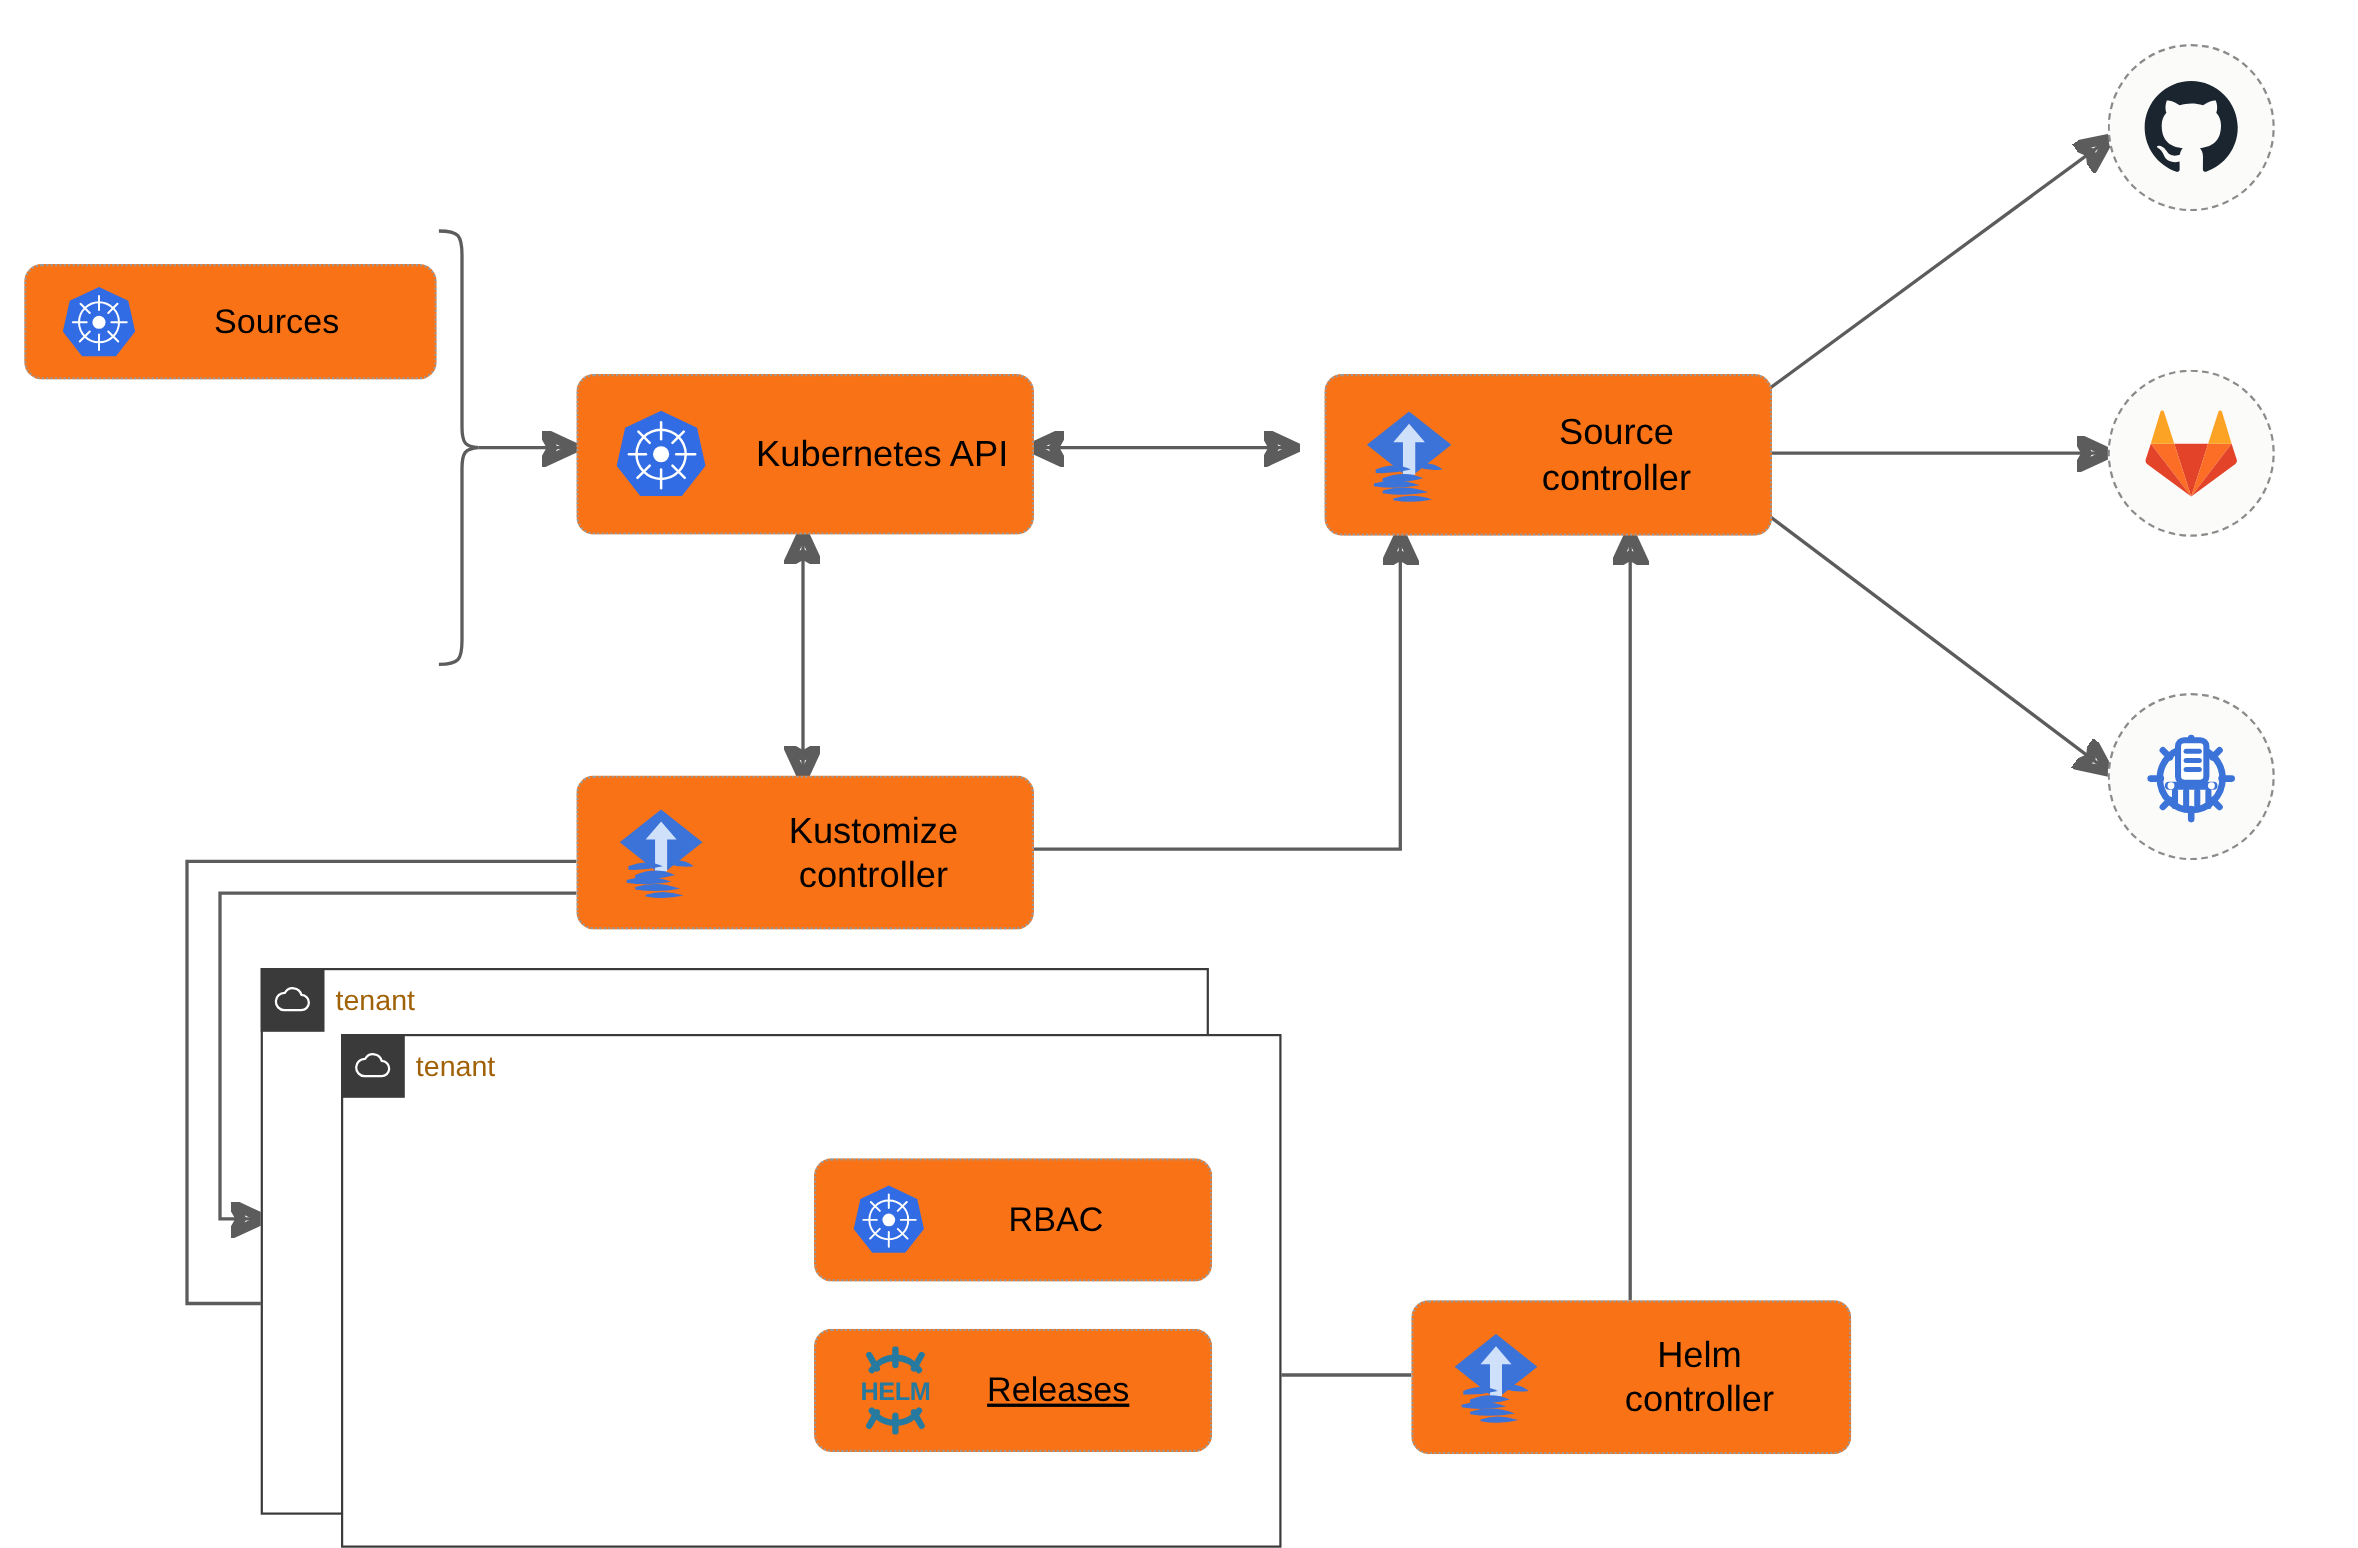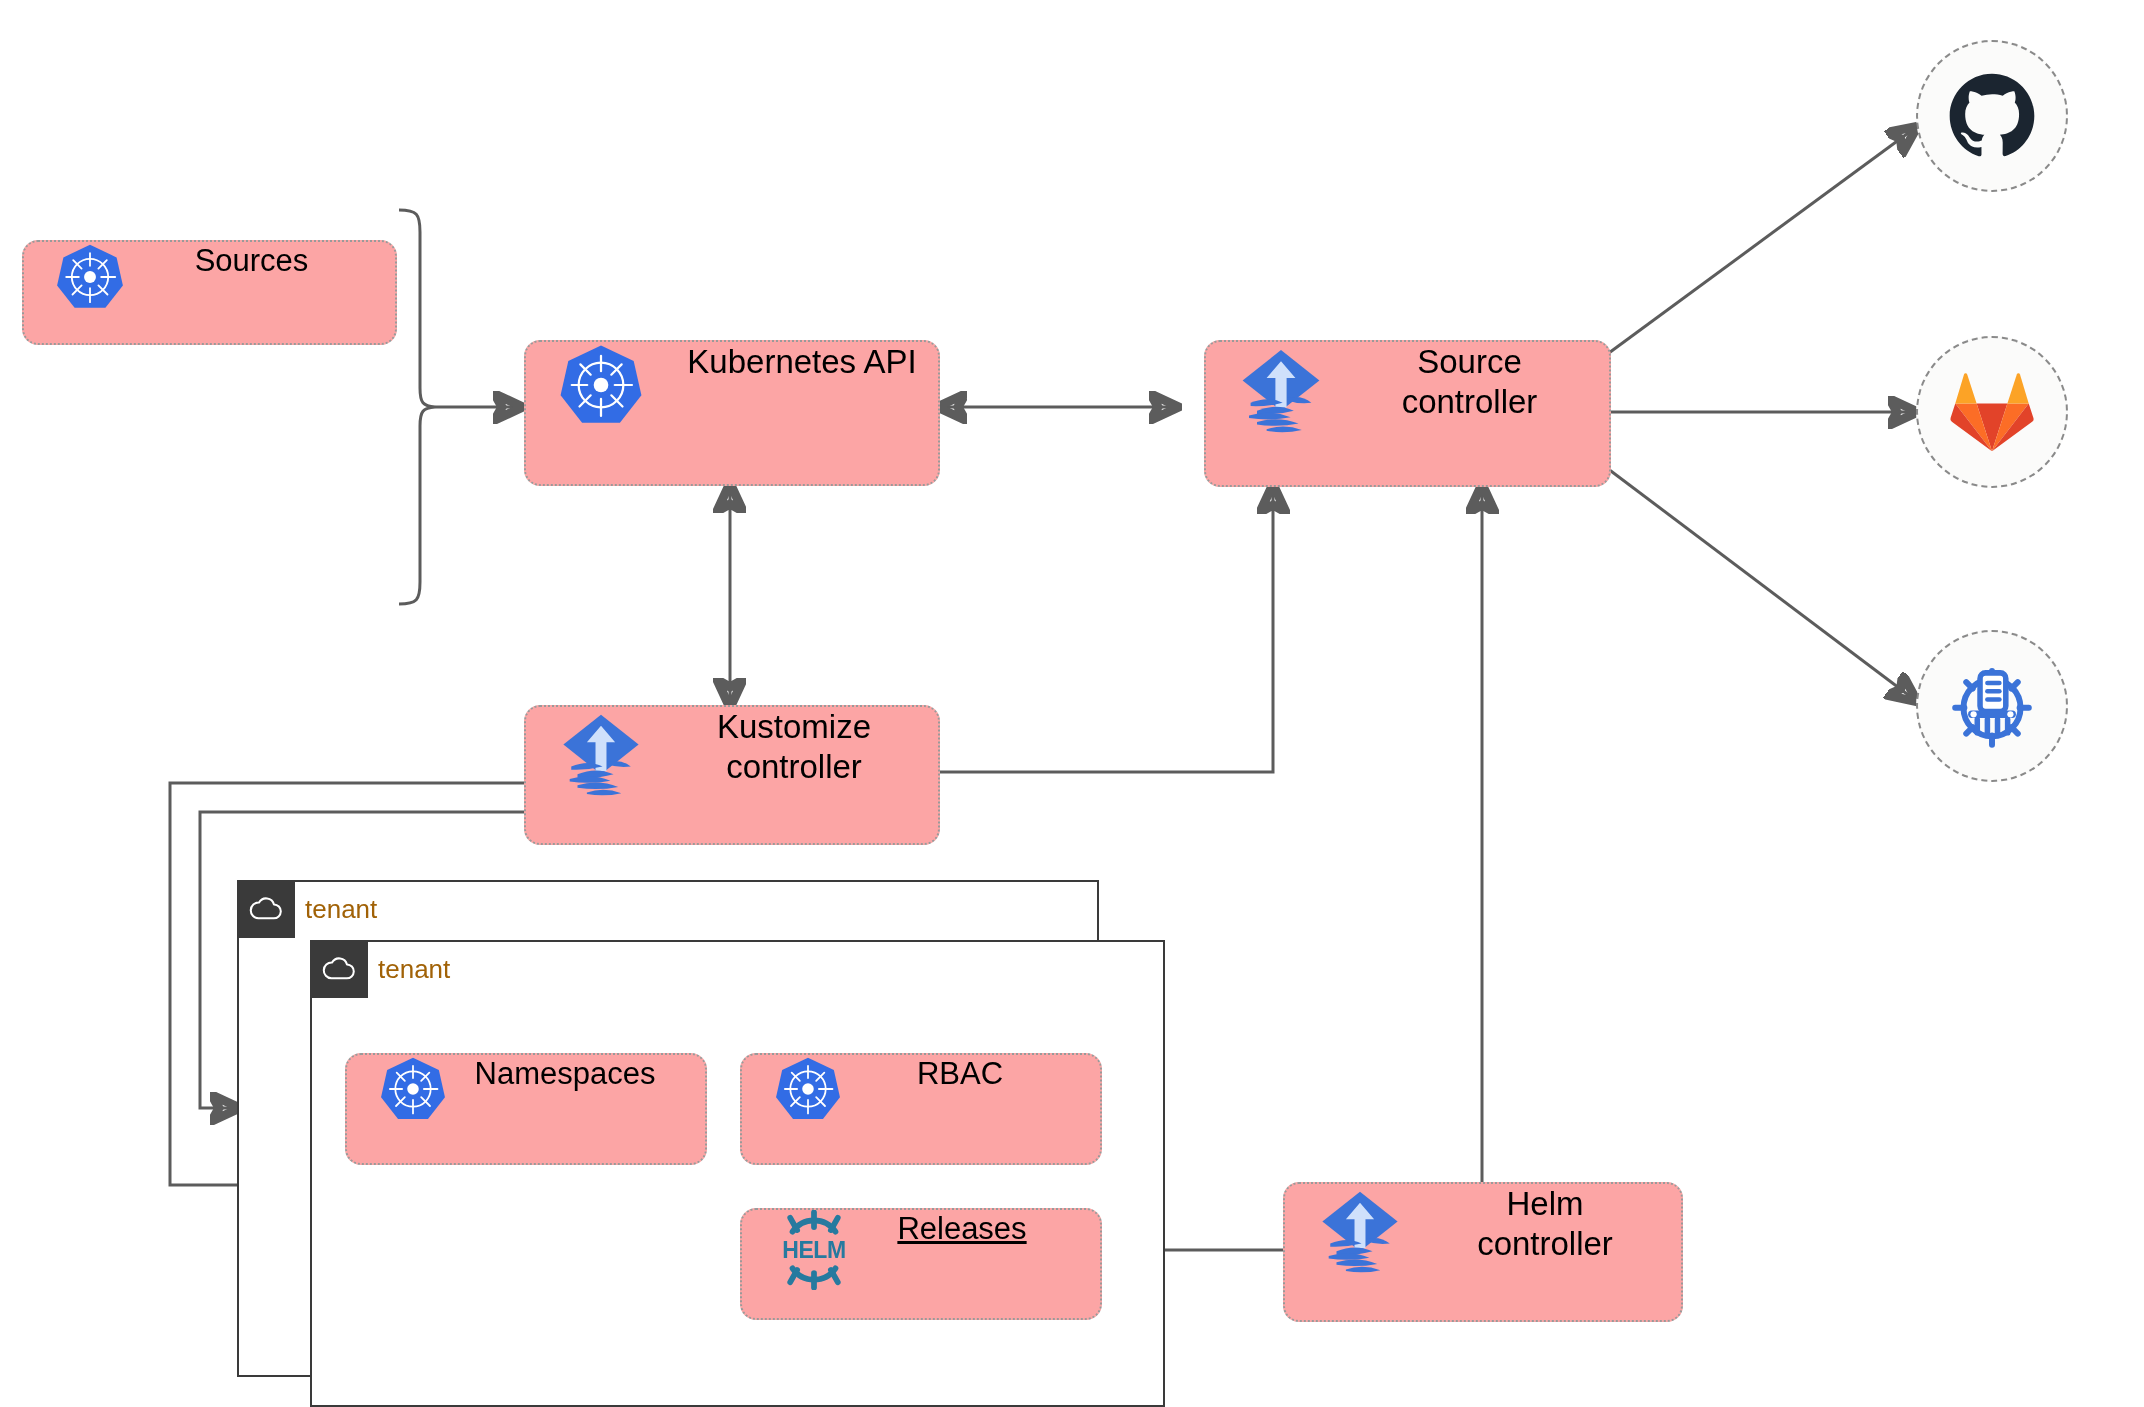--- a/index.html
+++ b/index.html
@@ -7,26 +7,26 @@
   body{
     font-family:"Liberation Sans", sans-serif;
     width:2144px;height:1407px;position:relative;overflow:hidden;
     -webkit-font-smoothing:antialiased;
   }
   #canvas{position:absolute;left:0;top:0;width:2144px;height:1407px;}
 
   
   .node{
     position:absolute;
-    background:#fca5a5;
+    background:#f97316;
     border:2px dotted #9a9a9a;
     border-radius:16px;
     box-sizing:border-box;
     display:flex;
-    align-items:flex-start;
+    align-items:center;
     justify-content:flex-start;
   }
   .node .ico{
     flex:0 0 auto;
     display:flex;align-items:center;justify-content:center;
   }
   .node .lbl{
     flex:1 1 auto;
     text-align:center;
     color:#000;
@@ -245,40 +245,20 @@
   </div>
 
   <div class="tenant-win" style="left:310px;top:940px;width:855px;height:467px;">
     <div class="tenant-tab">
       <svg width="34" height="26" viewBox="0 0 40 30">
         <path d="M11 26 h18 a8.2 8.2 0 0 0 0.4 -16.4 a9.6 9.6 0 0 0 -17.6 -2.2 a7.6 7.6 0 0 0 -0.8 18.6 Z" fill="none" stroke="#ffffff" stroke-width="2.4" stroke-linejoin="round"></path>
       </svg>
     </div>
     <div class="tenant-title">tenant</div>
 
-    <div class="node tchip" style="left:33px;top:111px;width:362px;">
-      <span class="ico">
-        <svg width="68" height="68" viewBox="0 0 100 100">
-          <path d="M50 4 L88 22 L97 62 L72 94 L28 94 L3 62 L12 22 Z" fill="#326CE5"></path>
-          <g fill="#fff" stroke="#fff" stroke-width="2.6" stroke-linecap="round">
-            <circle cx="50" cy="50" r="8.5" fill="#fff" stroke="none"></circle>
-            <circle cx="50" cy="50" r="26" fill="none"></circle>
-            <line x1="50" y1="16" x2="50" y2="34"></line>
-              <line x1="50" y1="66" x2="50" y2="86"></line>
-            <line x1="16" y1="50" x2="34" y2="50"></line>
-              <line x1="66" y1="50" x2="86" y2="50"></line>
-            <line x1="26" y1="26" x2="38" y2="38"></line>
-              <line x1="62" y1="62" x2="75" y2="75"></line>
-            <line x1="74" y1="26" x2="62" y2="38"></line>
-              <line x1="38" y1="62" x2="25" y2="75"></line>
-          </g>
-        </svg>
-      </span>
-      <span class="lbl">Namespaces</span>
-    </div>
 
     <div class="node tchip" style="left:428px;top:111px;width:362px;">
       <span class="ico">
         <svg width="68" height="68" viewBox="0 0 100 100">
           <path d="M50 4 L88 22 L97 62 L72 94 L28 94 L3 62 L12 22 Z" fill="#326CE5"></path>
           <g fill="#fff" stroke="#fff" stroke-width="2.6" stroke-linecap="round">
             <circle cx="50" cy="50" r="8.5" fill="#fff" stroke="none"></circle>
             <circle cx="50" cy="50" r="26" fill="none"></circle>
             <line x1="50" y1="16" x2="50" y2="34"></line>
               <line x1="50" y1="66" x2="50" y2="86"></line>

